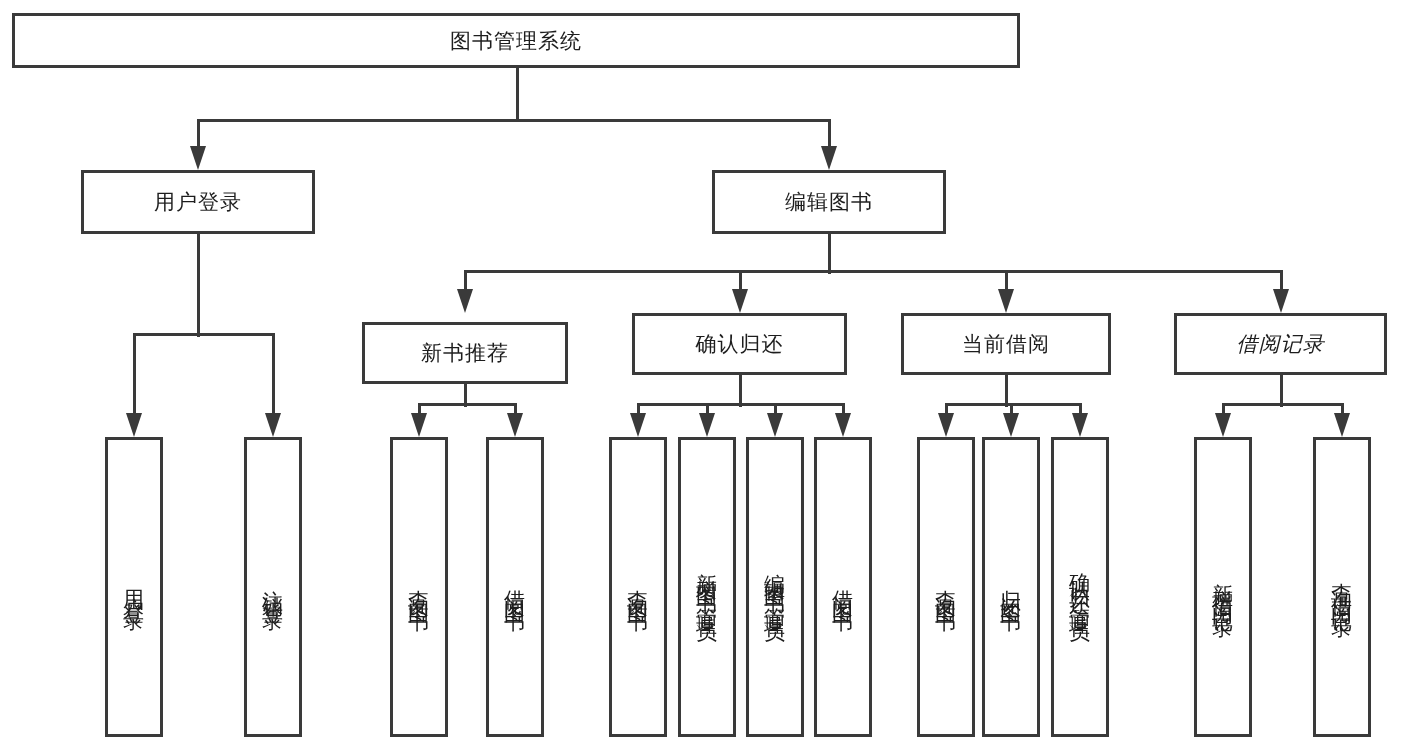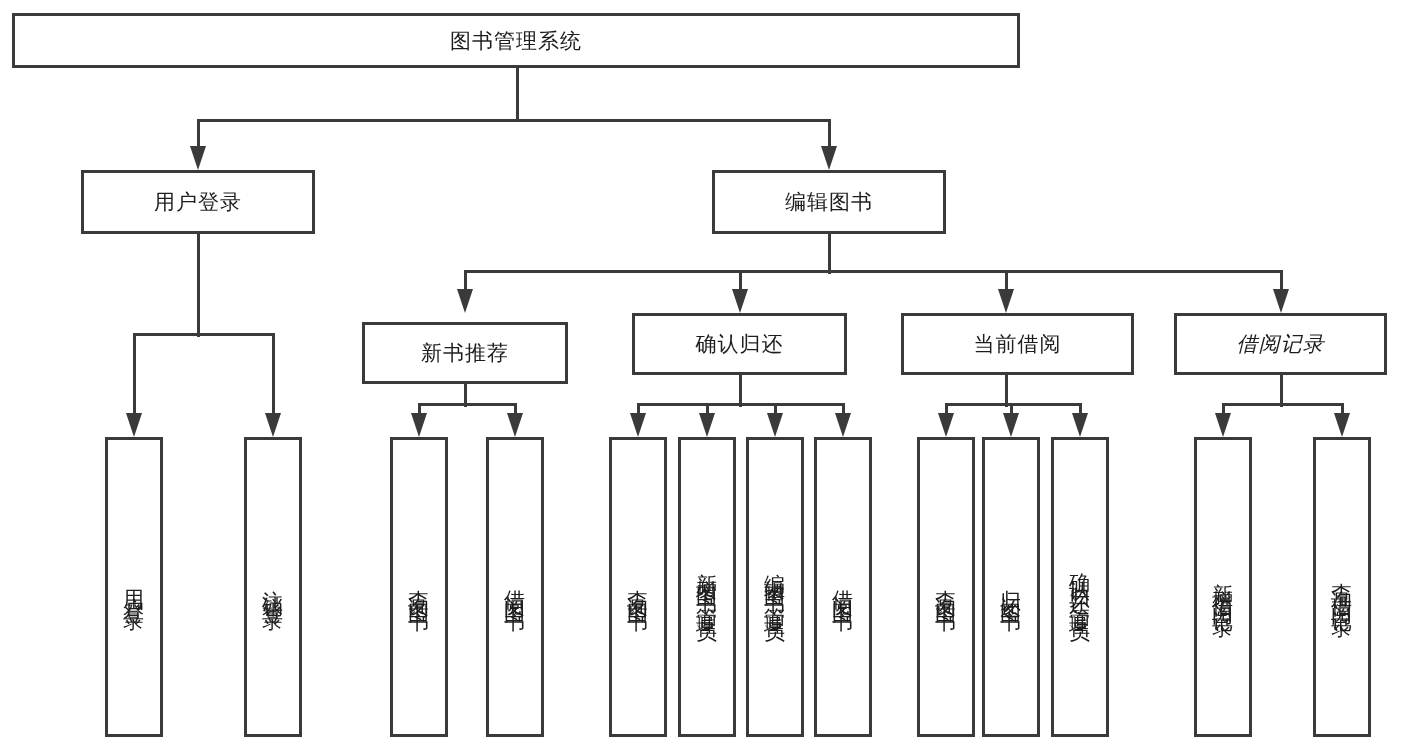--- a/index.html
+++ b/index.html
@@ -81,21 +81,21 @@
   <div class="node" style="left:712px; top:170px; width:234px; height:64px;">
     <span>编辑图书</span>
   </div>
 
   <div class="node" style="left:362px; top:313px; width:206px; height:62px;margin-top:9px;">
     <span>新书推荐</span>
   </div>
   <div class="node" style="left:632px; top:313px; width:215px; height:62px;">
     <span>确认归还</span>
   </div>
-  <div class="node" style="left:901px; top:313px; width:233px; height:62px;">
+  <div class="node" style="left:901px; top:313px; width:210px; height:62px;">
     <span>当前借阅</span>
   </div>
   <div class="node" style="left:1174px; top:313px; width:213px; height:62px;font-style:italic;">
     <span>借阅记录</span>
   </div>
 
   <div class="node vnode" style="left:105px; top:437px; width:58px; height:300px;">
     <span>用户登录</span>
   </div>
   <div class="node vnode" style="left:244px; top:437px; width:58px; height:300px;">

